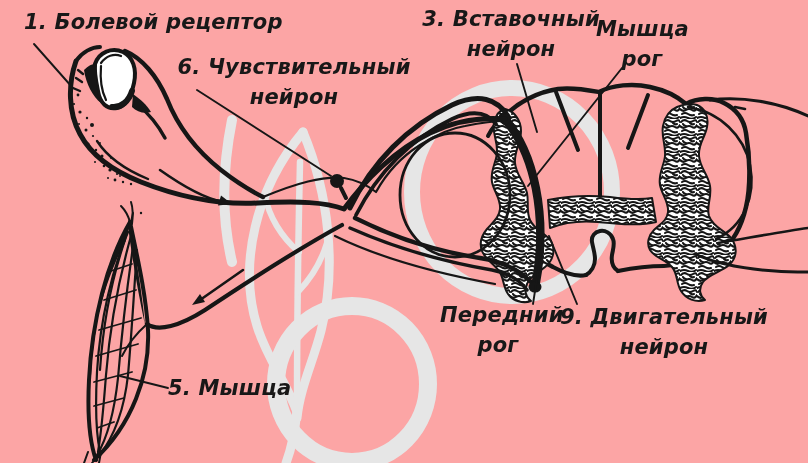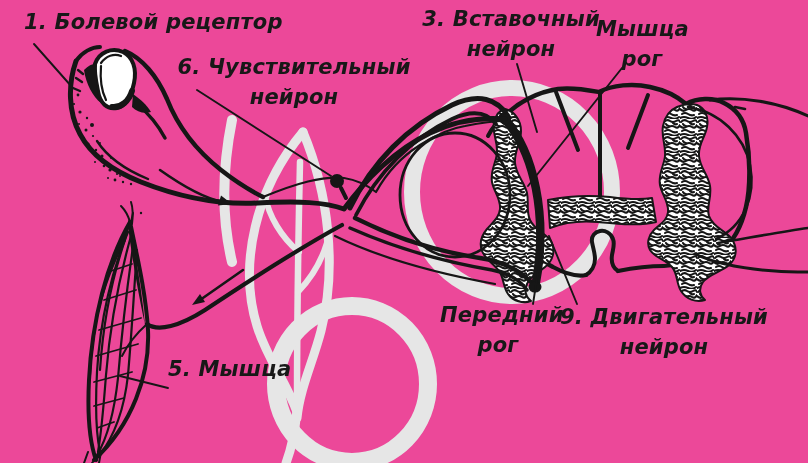--- a/index.html
+++ b/index.html
@@ -1,16 +1,16 @@
 <!DOCTYPE html>
 <html><head>
 <meta charset="utf-8">
 <style>
   html,body{margin:0;padding:0;background:#fff;}
-  .stage{position:relative;width:808px;height:463px;background:#ec4899;overflow:hidden;
+  .stage{position:relative;width:808px;height:463px;background:#fca5a5;overflow:hidden;
          font-family:"DejaVu Sans",sans-serif;}
   .stage svg{position:absolute;left:0;top:0;}
   .label{position:absolute;font-style:italic;font-weight:700;font-size:21px;
          line-height:1.45;color:#181818;letter-spacing:0.2px;white-space:nowrap;}
   .label.center{text-align:center;}
   .label .ln{display:block;}
 </style>
 </head>
 <body>
 
@@ -243,17 +243,17 @@
 <div class="label center" style="left:440px;top:300px;width:116px;">
   <span class="ln">Передний</span>
   <span class="ln">рог</span>
 </div>
 
 <div class="label center" style="left:558px;top:302px;width:212px;">
   <span class="ln">9. Двигательный</span>
   <span class="ln">нейрон</span>
 </div>
 
-<div class="label" style="left:168px;top:354px;">
+<div class="label" style="left:168px;top:373px;">
   <span class="ln">5. Мышца</span>
 </div>
 
 </div>
 
 </body></html>

